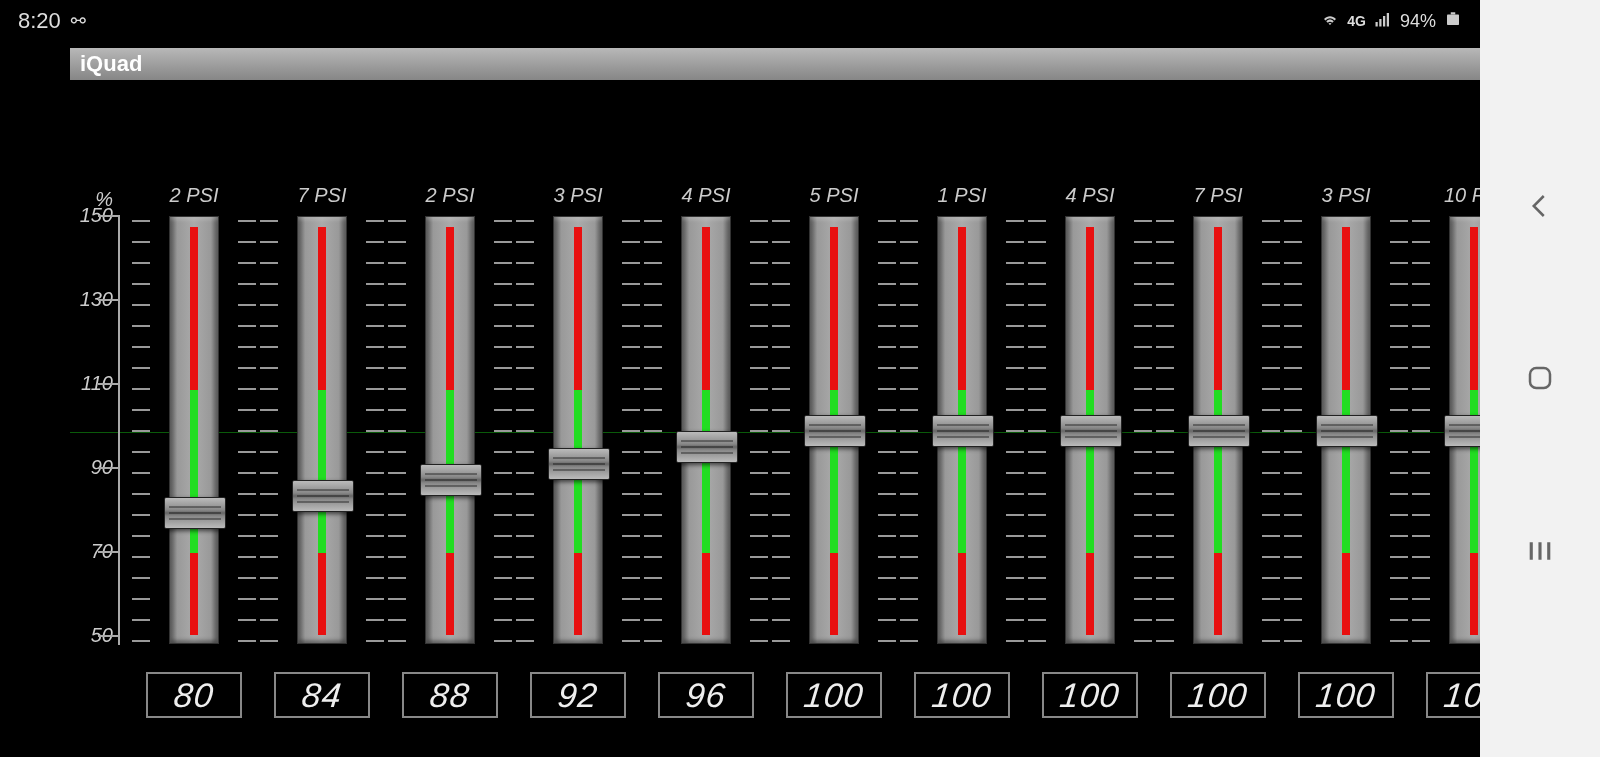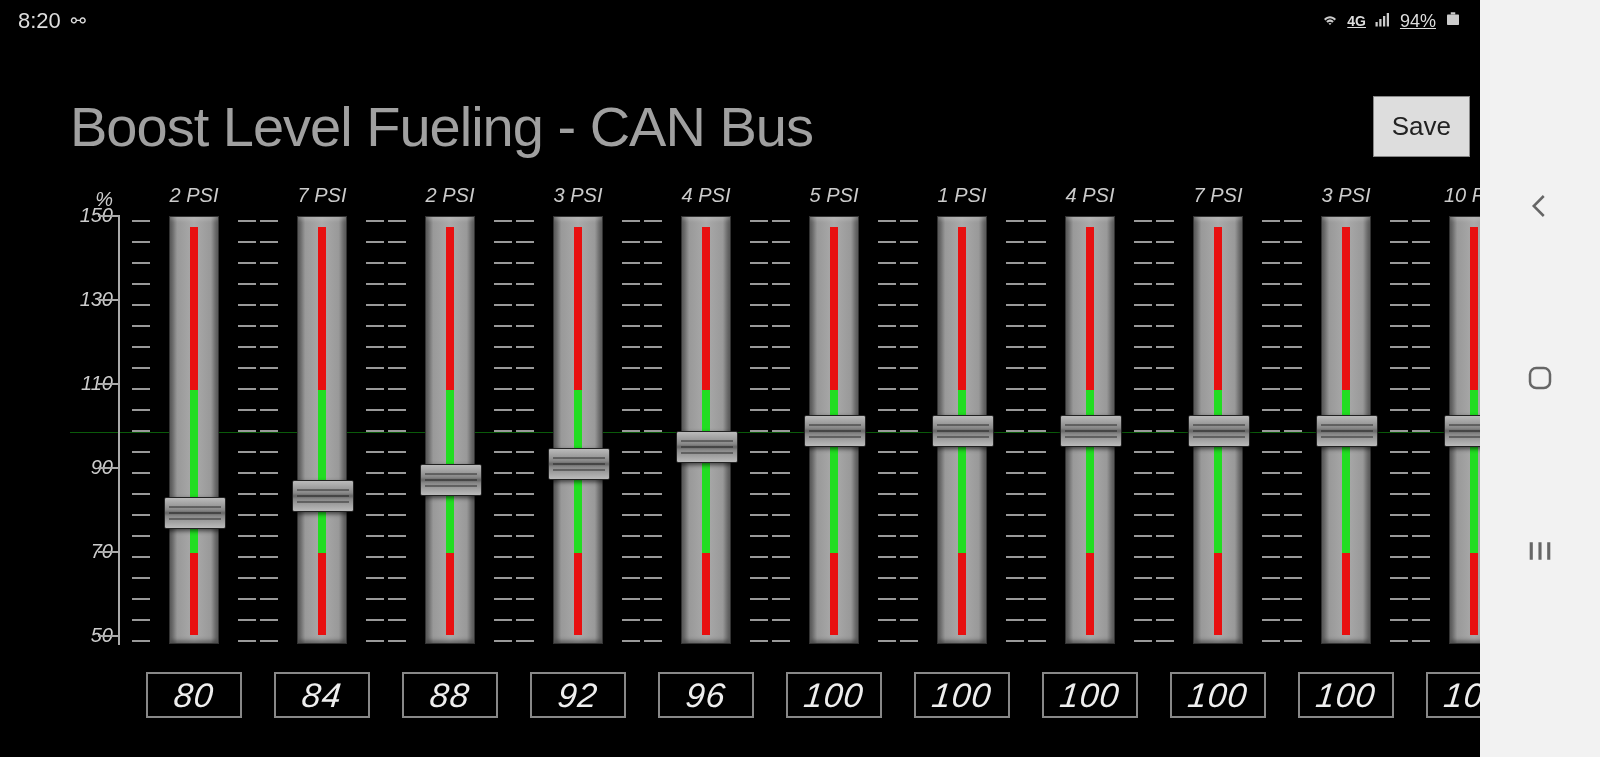--- a/index.html
+++ b/index.html
@@ -6,21 +6,21 @@
   html, body { width: 1600px; height: 757px; overflow: hidden; font-family: Arial, sans-serif; }
   body { display: flex; background: #fff; }
 
   .app-area { width: 1480px; height: 757px; background: #000; position: relative; overflow: hidden; }
   .nav-strip { width: 120px; height: 757px; background: #f2f2f2; display: flex; flex-direction: column; align-items: center; justify-content: space-around; padding: 120px 0; }
   .nav-item { color: #555; font-size: 34px; display: flex; align-items: center; justify-content: center; height: 50px; width: 50px; cursor: pointer; }
   .nav-item svg { width: 30px; height: 30px; stroke: #666; fill: none; stroke-width: 2; }
 
   .status-bar { position: absolute; top: 0; left: 0; right: 0; height: 42px; display: flex; align-items: center; padding: 0 18px; color: #ddd; font-size: 22px; }
   .status-left { display: flex; align-items: center; gap: 10px; }
-  .status-right { margin-left: auto; display: flex; align-items: center; gap: 8px; font-size: 18px; text-decoration: underline; }
+  .status-right { margin-left: auto; display: flex; align-items: center; gap: 8px; font-size: 18px; }
   .vm-icon { font-size: 18px; letter-spacing: -2px; }
 
   .app-title-bar {
     position: absolute; top: 48px; left: 70px; right: 0; height: 32px;
     background: linear-gradient(#b8b8b8, #868686);
     color: #fff; font-weight: bold; font-size: 22px;
     display: flex; align-items: center; padding: 0 10px;
   }
 
   .header-row { position: absolute; top: 94px; left: 70px; right: 0; display: flex; align-items: center; }
@@ -125,25 +125,24 @@
       <span>94%</span>
       <span class="status-icons">
         <svg viewBox="0 0 24 24">
             <rect x="4" y="6" width="16" height="14" rx="1"></rect>
             <rect x="9" y="3" width="6" height="3"></rect>
           </svg>
       </span>
     </div>
   </div>
 
-
-  <div class="header-row">
-    <div class="page-title">Boost Level Fueling - CAN Bus</div>
-    <button class="save-btn">Save</button>
+  <div class="app-title-bar">
+    <span>iQuad</span>
   </div>
+
 
   <div class="chart-area">
 
     <div class="hline-green"></div>
 
     <div class="y-axis">
       <div class="y-unit">%</div>
       <div class="y-baseline"></div>
       <div id="y-ticks">
           <div class="y-tick-label" style="top: 35px;">150</div>

